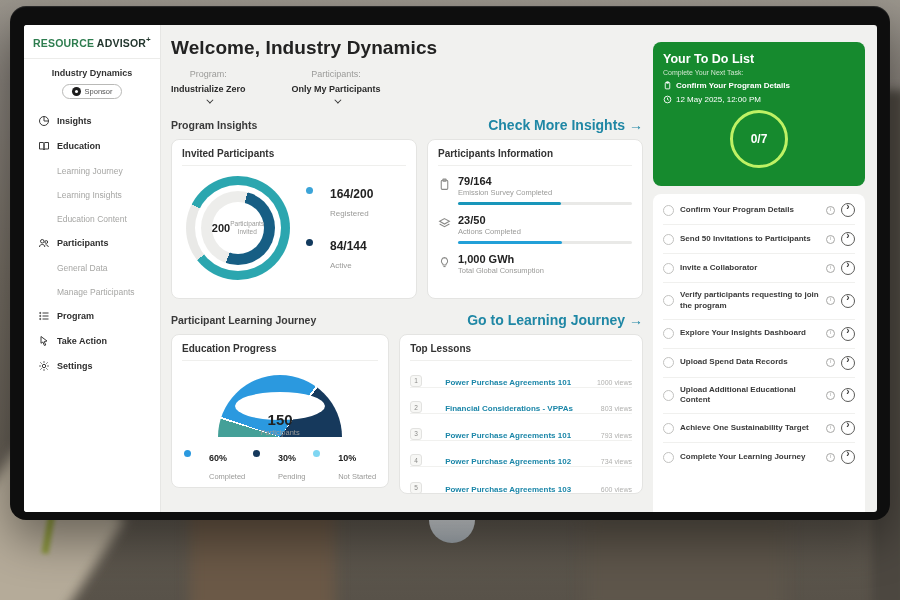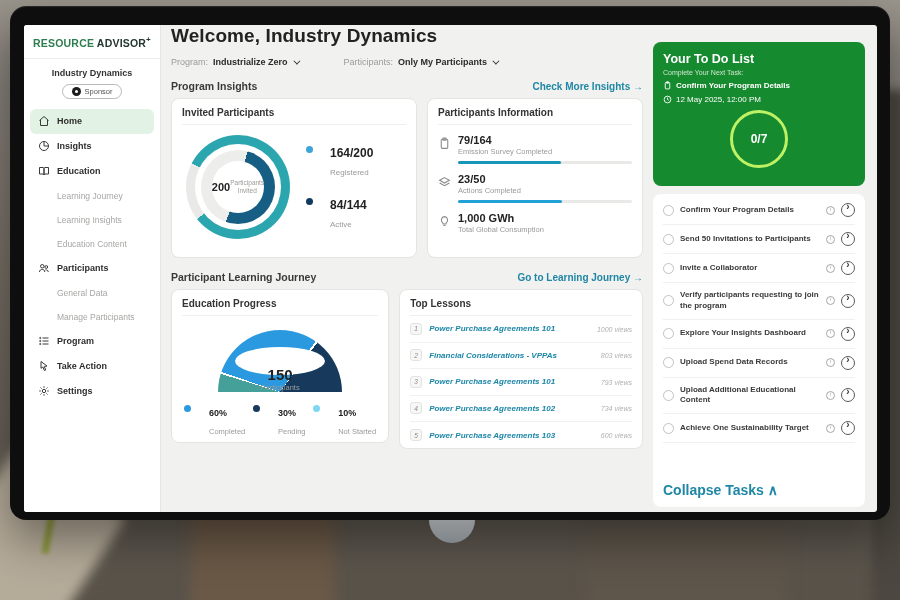--- a/index.html
+++ b/index.html
@@ -32,28 +32,28 @@
   .nav { display:flex; flex-direction:column; padding:0 6px; }
   .nav-item { display:flex; align-items:center; gap:7px; height:25px; padding:0 8px; border-radius:6px;
     font-size:9px; font-weight:bold; color:#2e2e2e; cursor:pointer; }
   .nav-item.active { background:#e2f3e5; }
   .nav-item.sub { padding-left:27px; font-weight:normal; color:#a6a6a4; font-size:8.5px; height:24px; }
   .nav-item svg { width:12px; height:12px; stroke:#3a3a3a; }
 
   
   .content { flex:1; display:flex; gap:10px; padding:0 10px; }
   .main-col { width:472px; min-width:472px; }
-  h1 { font-size:19px; font-weight:bold; color:#222; margin-top:0; letter-spacing:.1px; }
+  h1 { font-size:19px; font-weight:bold; color:#222; margin-top:12px; letter-spacing:.1px; }
   .filters { display:flex; gap:46px; margin-top:10px; font-size:9px; align-items:center; }
-  .filter { display:flex; gap:5px; align-items:center; cursor:pointer; }
+  .filter { display:flex; gap:5px; align-items:center; cursor:pointer;flex-direction:column; }
   .filter .lab { color:#9b9b99; } .filter .val { color:#2b2b2b; font-weight:bold; }
   .chev { width:5px; height:5px; border-right:1.4px solid #333; border-bottom:1.4px solid #333; transform:rotate(45deg) translateY(-2px); }
   .section-row { display:flex; justify-content:space-between; align-items:center; margin:13px 0 6px; }
   .section-title { font-size:10.5px; font-weight:bold; color:#3a3a3a; }
-  .tlink { font-size:10px; font-weight:bold; color:#1f87a5; cursor:pointer; }
+  .tlink { font-size:14px; font-weight:bold; color:#1f87a5; cursor:pointer; }
   .cards-row { display:flex; gap:10px; }
   .card { background:#fff; border:1px solid #e4e4e2; border-radius:8px; padding:8px 10px; }
   .card-title { font-size:10px; font-weight:bold; color:#333; padding-bottom:6px; border-bottom:1px solid #efefed; }
 
   
   .card-invited { width:246px; height:160px; }
   .donut-wrap { display:flex; align-items:center; gap:16px; padding:10px 2px 0 4px; }
   .donut { position:relative; width:104px; height:104px; border-radius:50%;
     background:conic-gradient(from -63deg,#2ba6af 0 295deg,#e9e9e7 295deg 360deg); }
   .donut .w1 { position:absolute; inset:9px; border-radius:50%; background:#fff; }
@@ -89,21 +89,21 @@
   .gauge .gtxt { position:absolute; left:0; right:0; bottom:0; text-align:center; }
   .gauge .gv { font-size:15px; font-weight:bold; color:#222; }
   .gauge .gl { font-size:7.5px; color:#9a9a98; }
   .edu-legend { display:flex; justify-content:space-between; padding:10px 2px 0; }
   .eleg { display:flex; gap:18px; }
   .eleg .pct { font-size:9px; font-weight:bold; color:#222; }
   .eleg .lab { font-size:7.5px; color:#9a9a98; }
 
   
   .card-lessons { width:246px; height:160px; padding-bottom:4px; }
-  .lesson { display:flex; align-items:center; gap:7px; height:26.5px; border-bottom:1px solid #f1f1ef;font-style:italic; }
+  .lesson { display:flex; align-items:flex-end; gap:23px; height:26.5px; border-bottom:1px solid #f1f1ef; }
   .lesson:last-child { border-bottom:none; }
   .rank { width:12px; height:12px; border:1px solid #e2e2e0; background:#f7f7f5; border-radius:3px;
     font-size:6.5px; color:#8a8a88; display:flex; align-items:center; justify-content:center; }
   .lname { flex:1; font-size:8px; font-weight:bold; color:#1b86a8; cursor:pointer; }
   .views { font-size:9px; font-weight:bold; color:#3a3a3a; }
   .views span { font-size:7px; font-weight:normal; color:#b0b0ae; margin-left:2px; }
 
   
   .right-col { width:212px; min-width:212px; display:flex; flex-direction:column; padding-top:17px; }
   .todo-card { background:#168a2e; border-radius:8px; padding:10px 10px 18px; color:#fff; display:flex; gap:6px;flex-direction:column; }
@@ -146,26 +146,20 @@
         <div class="logo">
           <span class="p1">RESOURCE</span>
           <span class="p2">ADVISOR</span><span class="plus">+</span>
         </div>
         <div class="org">Industry Dynamics</div>
         <div class="sponsor">
           <span class="sponsor-dot"></span>
           <span>Sponsor</span>
         </div>
         <nav class="nav">
-          <div class="nav-item active">
-            <svg viewBox="0 0 24 24" fill="none" stroke-width="2">
-                <path d="M3 11 L12 3 L21 11 M5 10 V21 H19 V10"></path>
-              </svg>
-            <span>Home</span>
-          </div>
           <div class="nav-item">
             <svg viewBox="0 0 24 24" fill="none" stroke-width="2">
                 <circle cx="12" cy="12" r="9"></circle>
                 <path d="M12 3 V12 H21"></path>
               </svg>
             <span>Insights</span>
           </div>
           <div class="nav-item">
             <svg viewBox="0 0 24 24" fill="none" stroke-width="2">
                 <path d="M3 5 H10 C11 5 12 6 12 7 V20 C12 19 11 18 10 18 H3 Z"></path>
@@ -448,20 +442,26 @@
               <span class="lbl">Upload Additional Educational Content</span>
               <span class="info-i"></span>
               <span class="go"></span>
             </div>
             <div class="task">
               <span class="cb"></span>
               <span class="lbl">Achieve One Sustainability Target</span>
               <span class="info-i"></span>
               <span class="go"></span>
             </div>
+            <div class="task" style="border-bottom:none">
+              <span class="cb"></span>
+              <span class="lbl">Complete Your Learning Journey</span>
+              <span class="info-i"></span>
+              <span class="go"></span>
+            </div>
             <div class="collapse"><span>Collapse Tasks</span> <span>∧</span></div>
           </div>
 
           <div class="news-card">
             <div class="news-title">Recent News</div>
           </div>
         </div>
       </div>
 
     </div>

